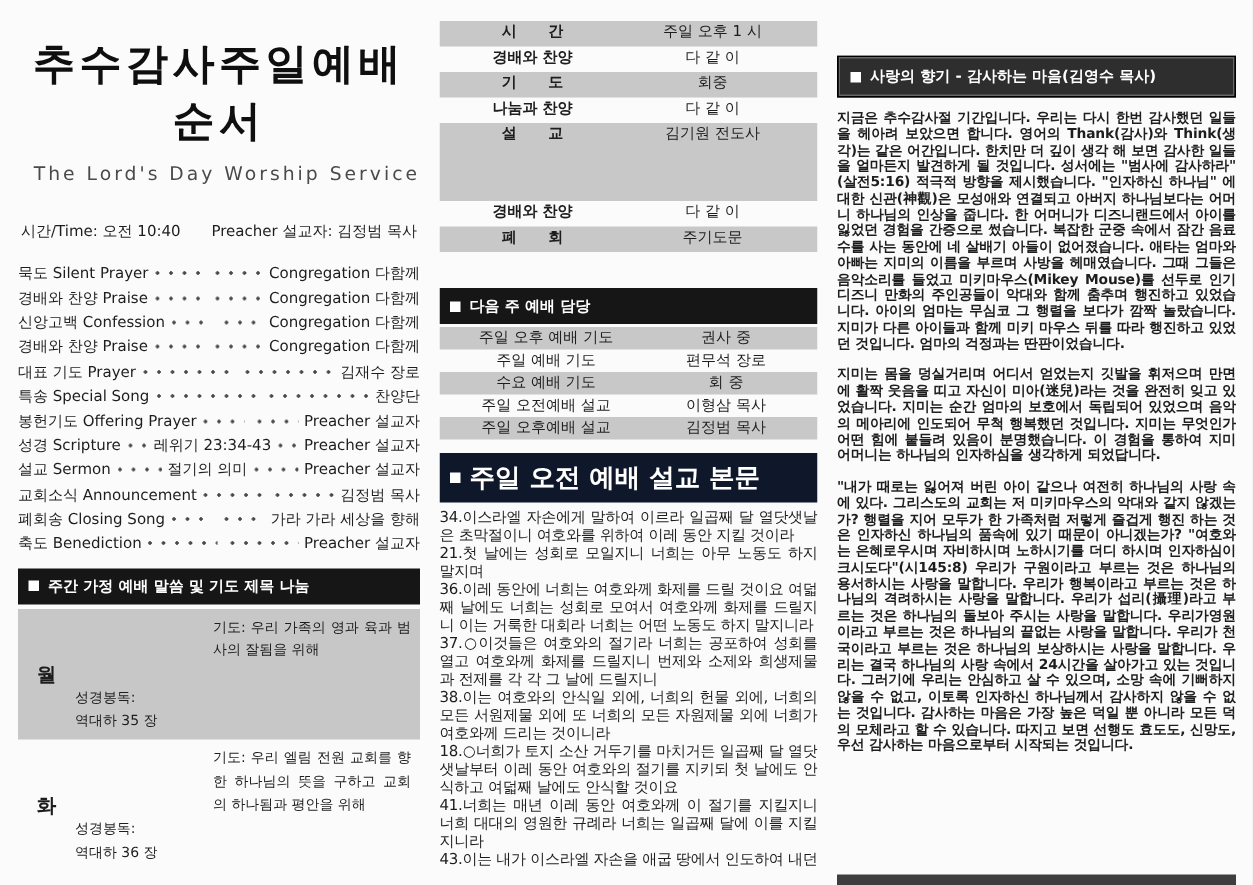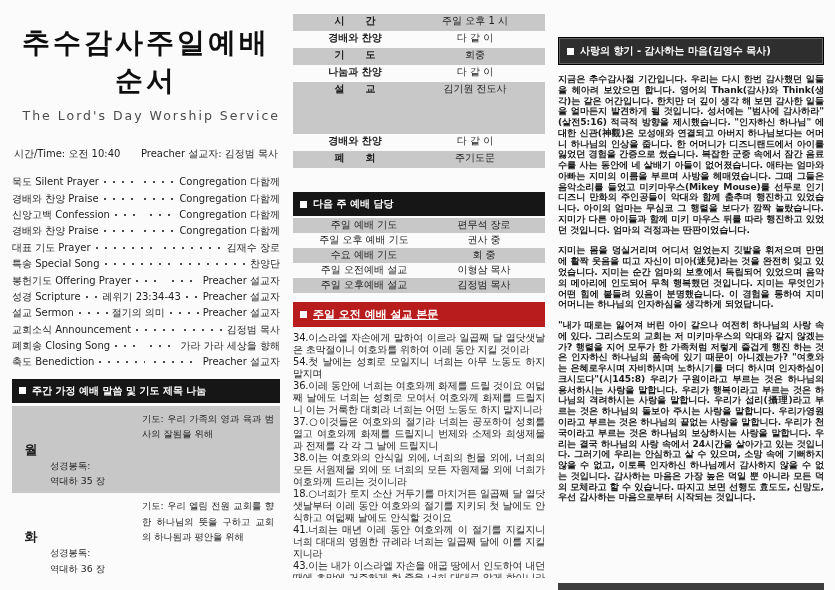--- a/index.html
+++ b/index.html
@@ -19,21 +19,21 @@
   .orow { display:flex; align-items:center; height:16.4px; font-size:10px; color:#1d1d1d; white-space:nowrap; }
   .dots { flex:1; height:8px; margin:0 4px;
           background-image:radial-gradient(circle at 2px 4px,#4a4a4a 1px,rgba(0,0,0,0) 1.35px);
           background-size:9px 8px; background-repeat:repeat-x; }
   .omid:empty { display:none; }
 
   .bar { display:flex; align-items:center; gap:6px; background:#161616; color:#fff;
          font-size:10px; font-weight:bold; padding:5px 7px; }
   .sq { width:7px; height:7px; background:#fff; flex:0 0 auto; }
   .bar.framed { background:#2e2e2e; border:1px solid #000; box-shadow:inset 0 0 0 1px #666; padding:6px 8px; }
-  .bar.sermon { background:#b91c1c; font-size:11px;text-decoration:underline; }
+  .bar.sermon { background:#0f172a; font-size:17px; }
 
   .weekly-bar { margin-top:8px; }
   .weekly { margin-top:3px; }
   .wrow { display:flex; gap:6px; padding:5px 6px; font-size:9.3px; color:#1d1d1d; }
   .weekly div.wrow:nth-of-type(odd) { background:#c7c7c7; }
   .wday { width:26px; font-size:13px; font-weight:bold; display:flex; align-items:center; justify-content:center; }
   .wread { width:86px; line-height:1.65;margin-top:47px; }
   .wpray { flex:1; line-height:1.65; text-align:justify; }
   .gray-bar { margin-top:auto; height:16px; background:#c2c2c2; }
 
@@ -256,27 +256,27 @@
         </div>
       </div>
 
     <div class="bar next">
       <span class="sq"></span>
       <span>다음 주 예배 담당</span>
     </div>
     <div class="nextrows">
 
         <div class="mrow">
+          <div class="ml">주일 오후 예배 기도</div>
+          <div class="mv">권사 중</div>
+        </div>
+
+        <div class="mrow">
           <div class="ml">주일 예배 기도</div>
           <div class="mv">편무석 장로</div>
-        </div>
-
-        <div class="mrow">
-          <div class="ml">주일 오후 예배 기도</div>
-          <div class="mv">권사 중</div>
         </div>
 
         <div class="mrow">
           <div class="ml">수요 예배 기도</div>
           <div class="mv">회 중</div>
         </div>
 
         <div class="mrow">
           <div class="ml">주일 오전예배 설교</div>
           <div class="mv">이형삼 목사</div>
@@ -289,21 +289,21 @@
       </div>
 
     <div class="bar sermon sermon-sec">
       <span class="sq"></span>
       <span>주일 오전 예배 설교 본문</span>
     </div>
     <div class="verses">
 
         <div>34.이스라엘 자손에게 말하여 이르라 일곱째 달 열닷샛날은 초막절이니 여호와를 위하여 이레 동안 지킬 것이라</div>
 
-        <div>54.첫 날에는 성회로 모일지니 너희는 아무 노동도 하지 말지며</div>
+        <div>21.첫 날에는 성회로 모일지니 너희는 아무 노동도 하지 말지며</div>
 
         <div>36.이레 동안에 너희는 여호와께 화제를 드릴 것이요 여덟째 날에도 너희는 성회로 모여서 여호와께 화제를 드릴지니 이는 거룩한 대회라 너희는 어떤 노동도 하지 말지니라</div>
 
         <div>37.○이것들은 여호와의 절기라 너희는 공포하여 성회를 열고 여호와께 화제를 드릴지니 번제와 소제와 희생제물과 전제를 각 각 그 날에 드릴지니</div>
 
         <div>38.이는 여호와의 안식일 외에, 너희의 헌물 외에, 너희의 모든 서원제물 외에 또 너희의 모든 자원제물 외에 너희가 여호와께 드리는 것이니라</div>
 
         <div>18.○너희가 토지 소산 거두기를 마치거든 일곱째 달 열닷샛날부터 이레 동안 여호와의 절기를 지키되 첫 날에도 안식하고 여덟째 날에도 안식할 것이요</div>
 
 

